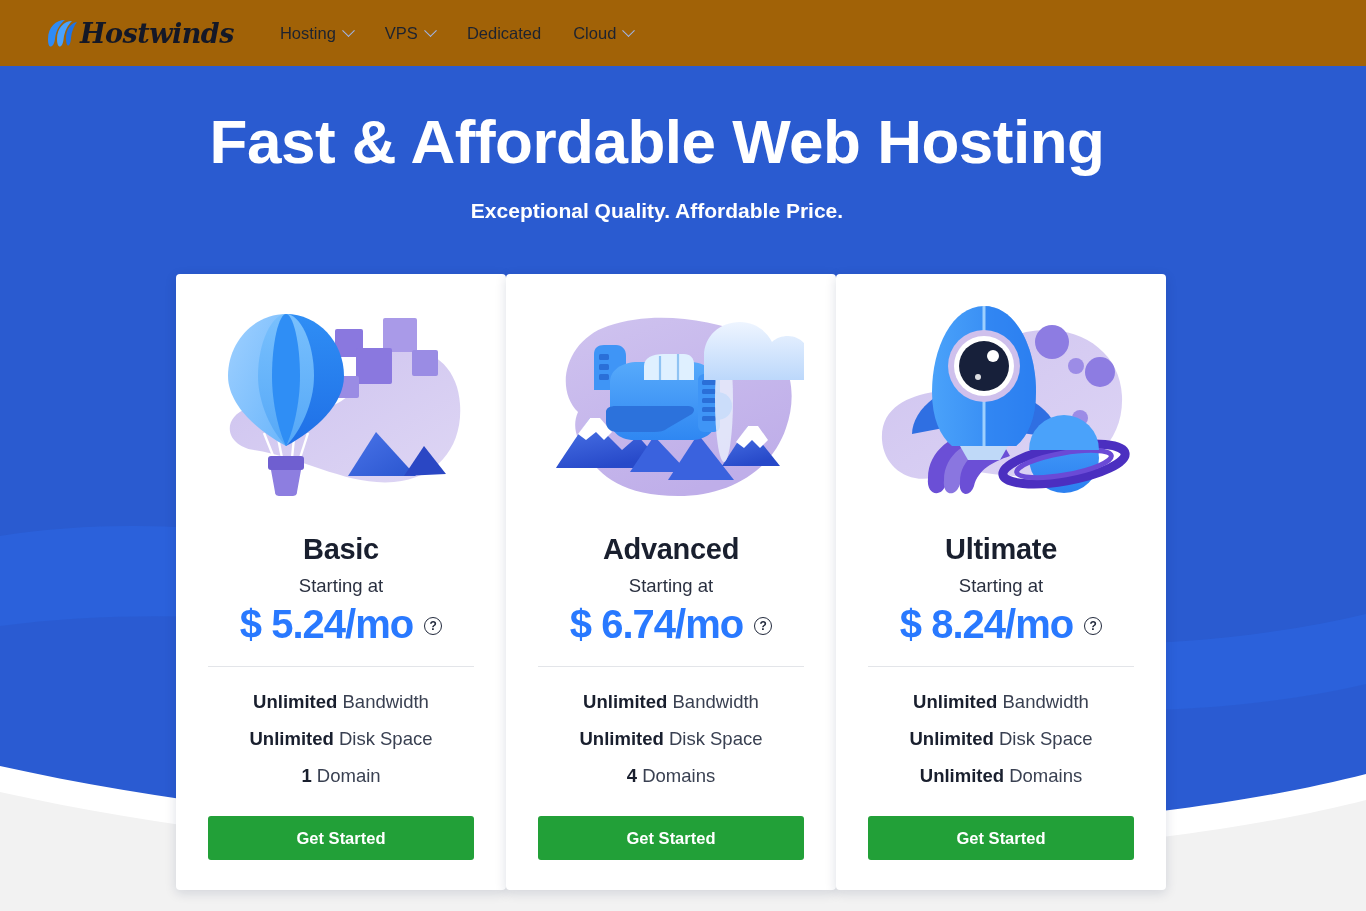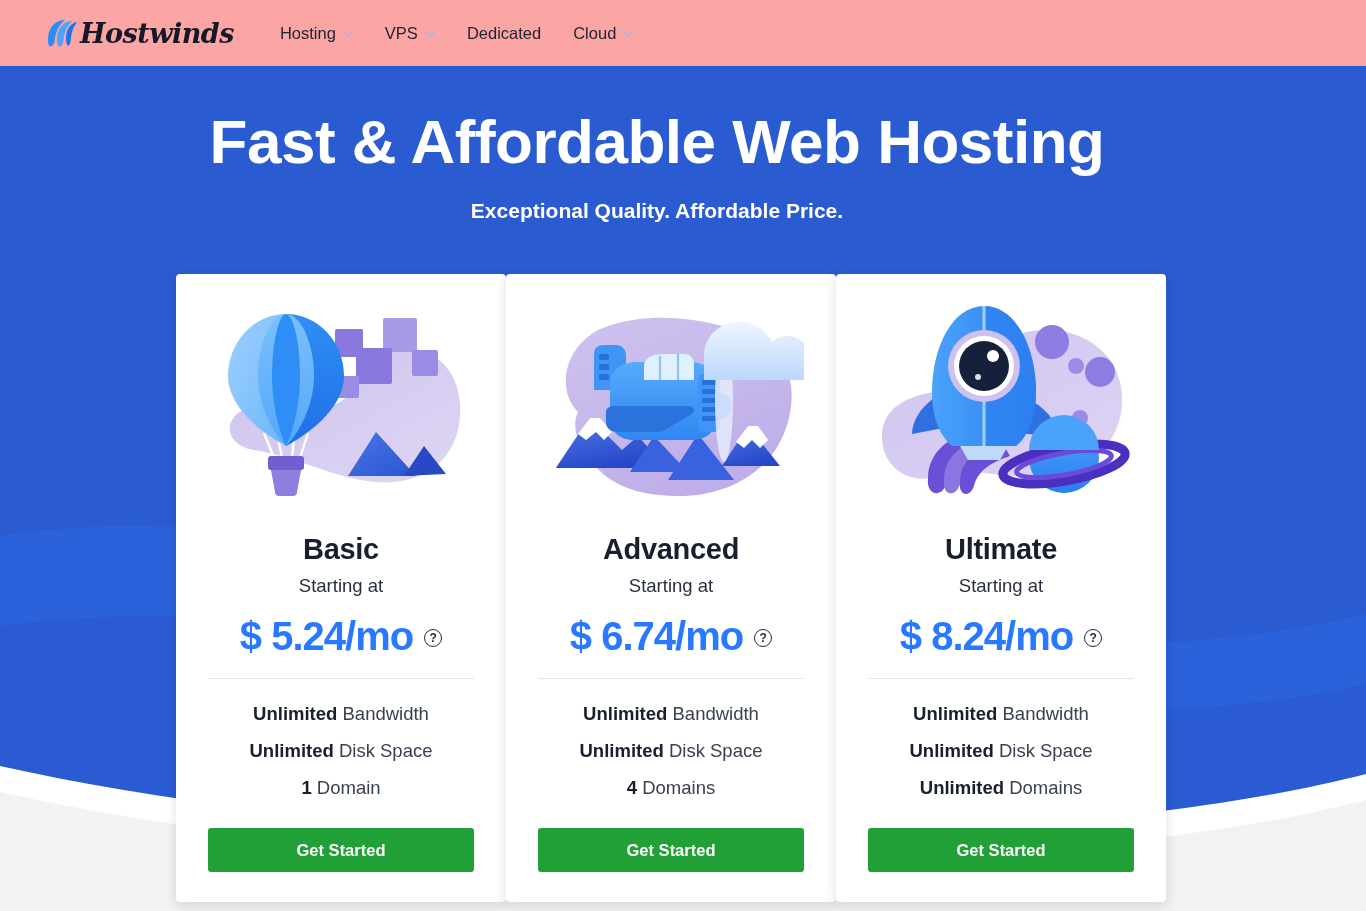--- a/index.html
+++ b/index.html
@@ -20,21 +20,21 @@
     background: #f2f2f2;
     overflow: hidden;
   }
 
   
   #header {
     position: absolute;
     top: 0; left: 0;
     width: 1366px;
     height: 66px;
-    background: #fca5a5;
+    background: #a16207;
     display: flex;
     align-items: center;
     z-index: 40;
   }
 
   #logo {
     display: flex;
     align-items: center;
     margin-left: 44px;
     margin-right: 30px;
@@ -150,21 +150,21 @@
     font-weight: bold;
     color: #191f2e;
     letter-spacing: -0.3px;
   }
   .plan-starting {
     margin-top: 9px;
     font-size: 18.5px;
     color: #2a3040;
   }
   .price-row {
-    margin-top: 14px;
+    margin-top: 2px;
     display: flex;
     align-items: center;
     justify-content: center;
     gap: 11px;
   }
   .price {
     font-size: 40px;
     font-weight: bold;
     color: #2979ff;
     letter-spacing: -1px;

